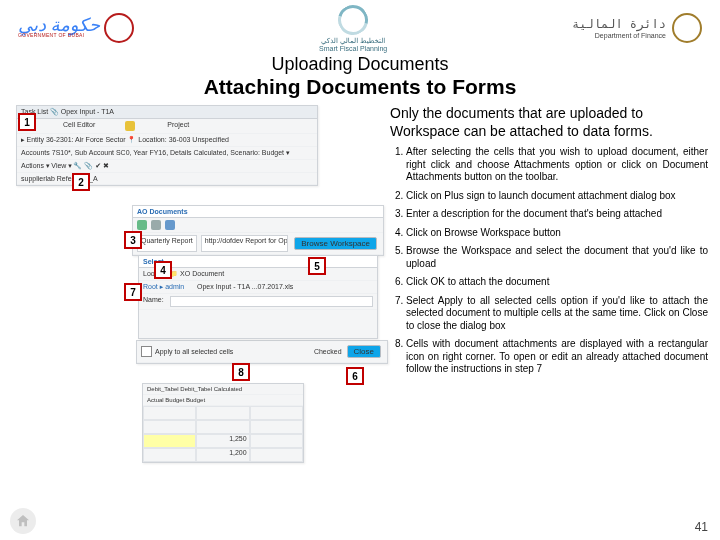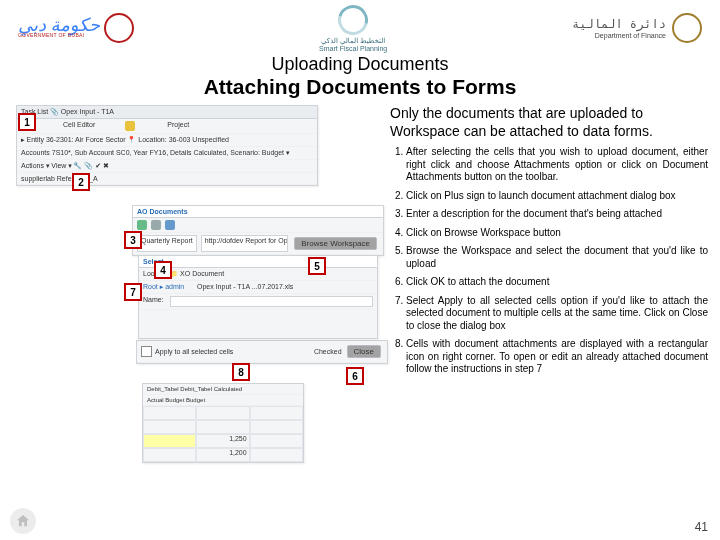--- a/index.html
+++ b/index.html
@@ -24,21 +24,21 @@
   .right{flex:1;padding-left:8px;font-size:10px;line-height:1.25}
   .intro{font-size:14px;margin:0 0 6px 0}
   ol.steps{margin:0;padding-left:16px}
   ol.steps li{margin-bottom:6px;text-align:justify}
   
   .shot{background:#f4f5f6;border:1px solid #cfd3d8;box-shadow:1px 1px 2px rgba(0,0,0,.08);font-size:7px;color:#333;position:relative}
   .shot .bar{background:#e9edf1;border-bottom:1px solid #cfd3d8;padding:2px 4px;white-space:nowrap;overflow:hidden}
   .shot .row{padding:2px 4px;border-bottom:1px solid #eef0f2;white-space:nowrap;overflow:hidden}
   .grid{display:grid;grid-template-columns:repeat(3,1fr)}
   .grid div{border:1px solid #e2e5e9;height:12px;font-size:7px;padding:0 2px;overflow:hidden}
-  .btn{display:inline-block;background:#a3a3a3;border:1px solid #b8bcc2;border-radius:2px;padding:1px 6px;font-size:8px;margin:2px}
+  .btn{display:inline-block;background:#0ea5e9;border:1px solid #b8bcc2;border-radius:2px;padding:1px 6px;font-size:8px;margin:2px}
   .dlg-title{background:#fff;color:#2a6db4;font-weight:700;padding:2px 4px;border-bottom:1px solid #cfd3d8}
   
   .co{position:absolute;width:14px;height:14px;border:2px solid #c00000;background:#fff;color:#000;font-size:10px;font-weight:700;display:flex;align-items:center;justify-content:center}
   
   .home{position:absolute;left:10px;bottom:6px;width:26px;height:26px;border-radius:50%;background:#ececec;display:flex;align-items:center;justify-content:center}
   .home svg{width:16px;height:16px;fill:#bfbfbf}
   
   .pg{position:absolute;right:12px;bottom:6px;font-size:12px;color:#444}
   
   .ic{display:inline-block;width:10px;height:10px;vertical-align:middle;background:#6b8;border-radius:2px;margin-right:2px}

